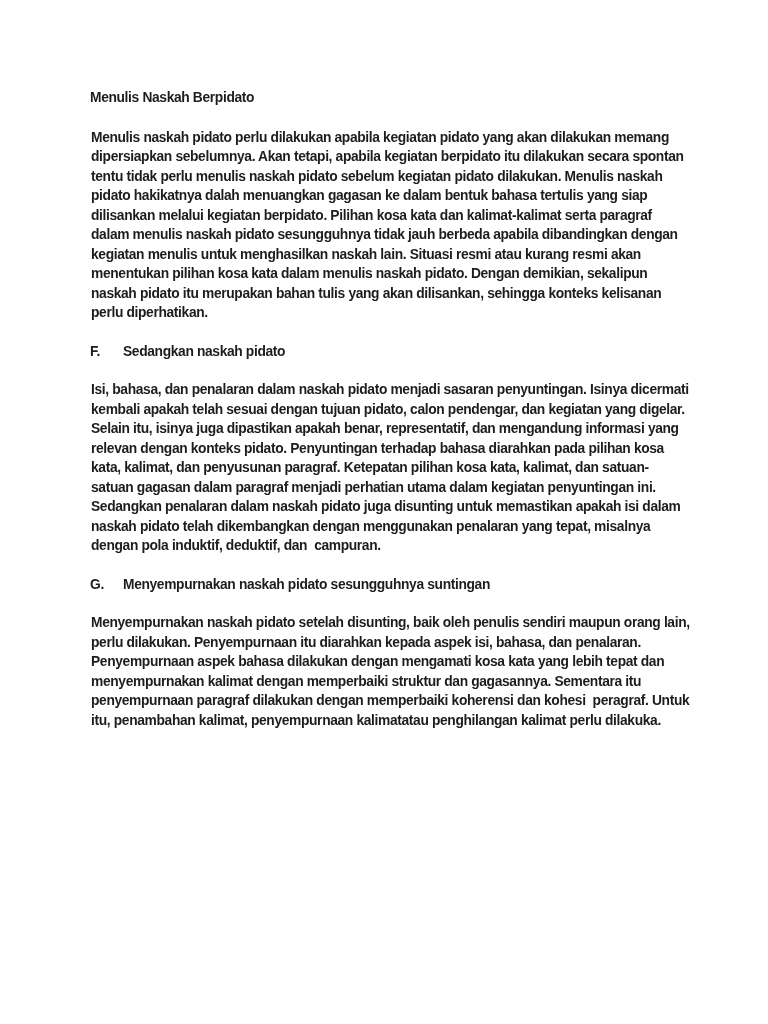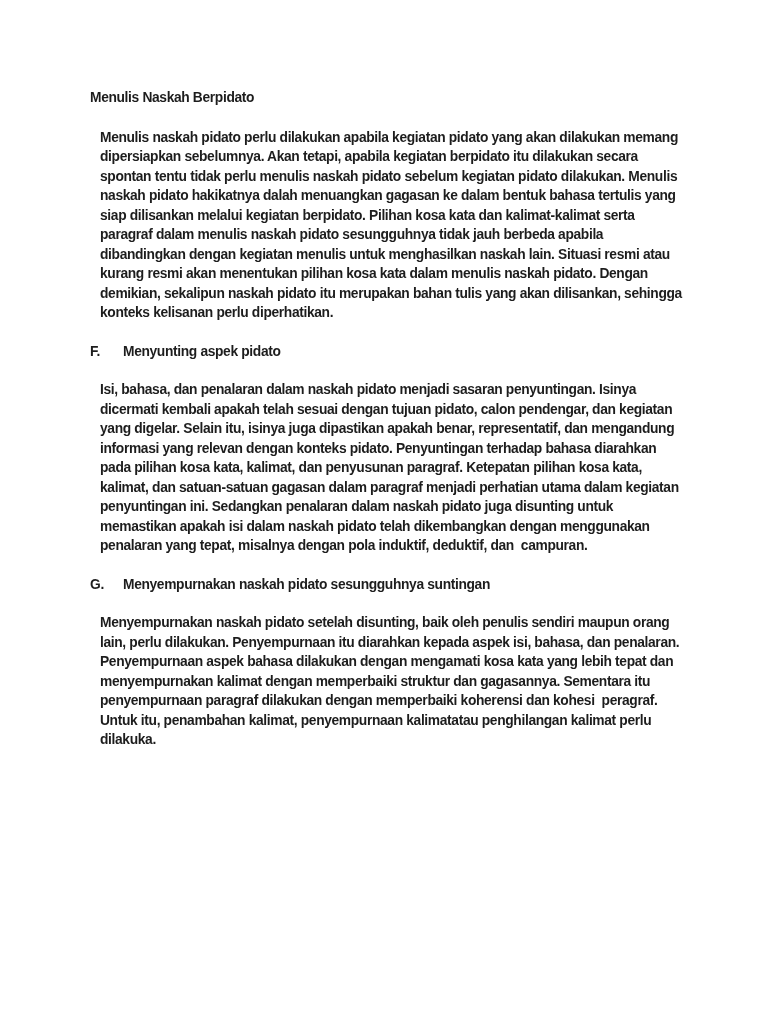--- a/index.html
+++ b/index.html
@@ -27,21 +27,21 @@
     line-height: 19.5px;
     text-align: left;
   }
   .doc-title {
     margin: 0 0 20px 0;
     font-size: 13.8px;
     font-weight: 700;
     line-height: 19.5px;
   }
   .para {
-    margin: 0 0 19px 10px;
+    margin: 0 0 19px 1px;
     white-space: pre-wrap;
   }
   .section-heading {
     margin: 0 0 19px 0;
     display: flex;
   }
   .section-label {
     display: inline-block;
     width: 33px;
     flex: 0 0 33px;
@@ -55,21 +55,21 @@
 
 <div class="page">
   <div class="content">
 
     <h1 class="doc-title">Menulis Naskah Berpidato</h1>
 
     <p class="para">Menulis naskah pidato perlu dilakukan apabila kegiatan pidato yang akan dilakukan memang dipersiapkan sebelumnya. Akan tetapi, apabila kegiatan berpidato itu dilakukan secara spontan tentu tidak perlu menulis naskah pidato sebelum kegiatan pidato dilakukan. Menulis naskah pidato hakikatnya dalah menuangkan gagasan ke dalam bentuk bahasa tertulis yang siap dilisankan melalui kegiatan berpidato. Pilihan kosa kata dan kalimat-kalimat serta paragraf dalam menulis naskah pidato sesungguhnya tidak jauh berbeda apabila dibandingkan dengan kegiatan menulis untuk menghasilkan naskah lain. Situasi resmi atau kurang resmi akan menentukan pilihan kosa kata dalam menulis naskah pidato. Dengan demikian, sekalipun naskah pidato itu merupakan bahan tulis yang akan dilisankan, sehingga konteks kelisanan perlu diperhatikan.</p>
 
     <div class="section-heading">
       <span class="section-label">F.</span>
-      <span class="section-heading-text">Menyunting aspek pidato</span>
+      <span class="section-heading-text">Sedangkan naskah pidato</span>
     </div>
 
     <p class="para">Isi, bahasa, dan penalaran dalam naskah pidato menjadi sasaran penyuntingan. Isinya dicermati kembali apakah telah sesuai dengan tujuan pidato, calon pendengar, dan kegiatan yang digelar. Selain itu, isinya juga dipastikan apakah benar, representatif, dan mengandung informasi yang relevan dengan konteks pidato. Penyuntingan terhadap bahasa diarahkan pada pilihan kosa kata, kalimat, dan penyusunan paragraf. Ketepatan pilihan kosa kata, kalimat, dan satuan-satuan gagasan dalam paragraf menjadi perhatian utama dalam kegiatan penyuntingan ini. Sedangkan penalaran dalam naskah pidato juga disunting untuk memastikan apakah isi dalam naskah pidato telah dikembangkan dengan menggunakan penalaran yang tepat, misalnya dengan pola induktif, deduktif, dan  campuran.</p>
 
     <div class="section-heading">
       <span class="section-label">G.</span>
       <span class="section-heading-text">Menyempurnakan naskah pidato sesungguhnya suntingan</span>
     </div>
 
     <p class="para">Menyempurnakan naskah pidato setelah disunting, baik oleh penulis sendiri maupun orang lain, perlu dilakukan. Penyempurnaan itu diarahkan kepada aspek isi, bahasa, dan penalaran.  Penyempurnaan aspek bahasa dilakukan dengan mengamati kosa kata yang lebih tepat dan menyempurnakan kalimat dengan memperbaiki struktur dan gagasannya. Sementara itu penyempurnaan paragraf dilakukan dengan memperbaiki koherensi dan kohesi  peragraf. Untuk itu, penambahan kalimat, penyempurnaan kalimatatau penghilangan kalimat perlu dilakuka.</p>

